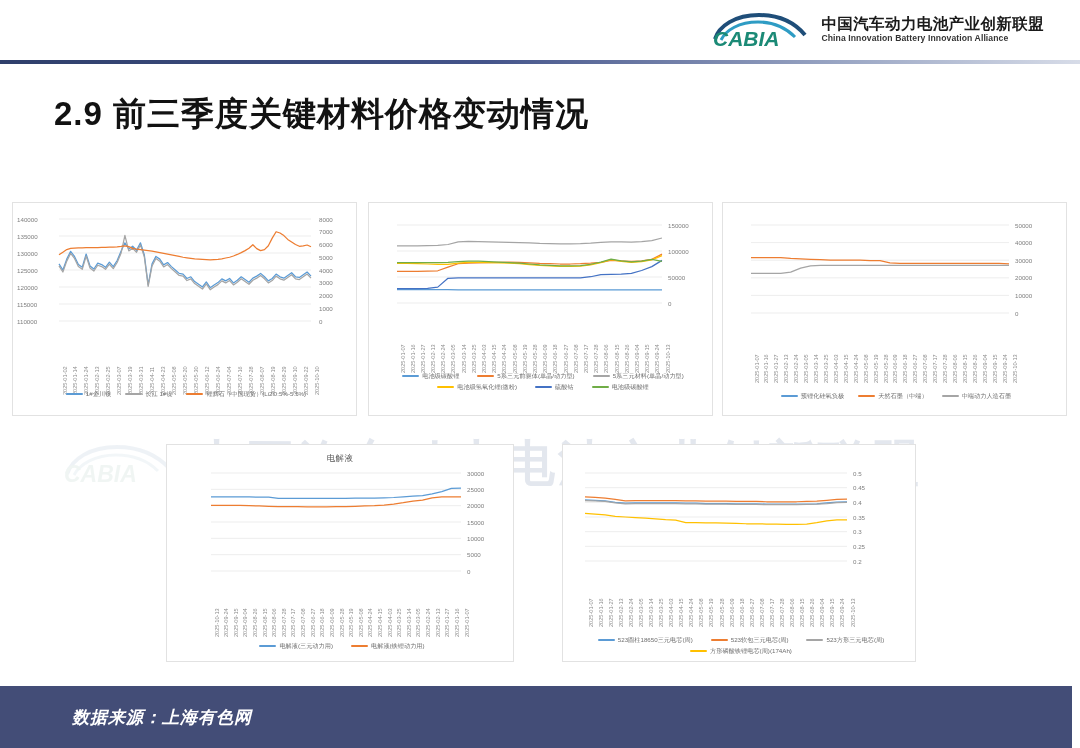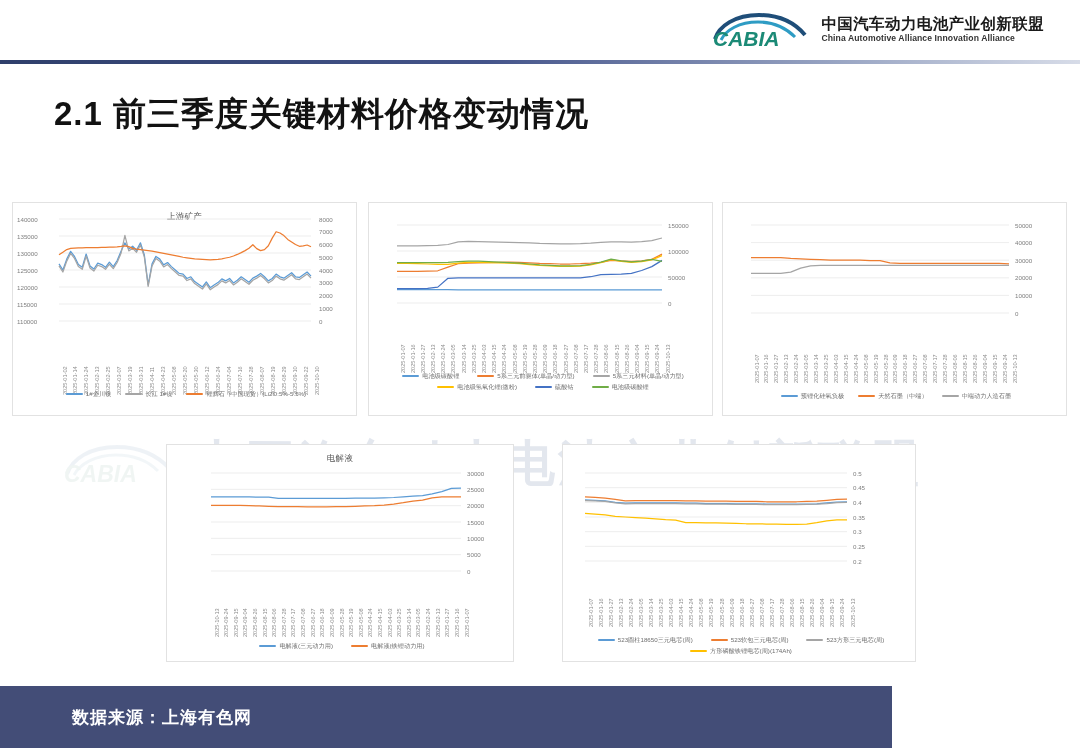--- a/index.html
+++ b/index.html
@@ -75,22 +75,23 @@
   .legend {
     position: absolute; display: flex; flex-wrap: wrap;
     justify-content: center; align-items: flex-start;
   }
   .leg-item { display: flex; align-items: center; gap: 3px; }
   .leg-line { display: block; width: 17px; height: 2px; border-radius: 1px; }
   .leg-lab { font-size: 6.2px; color: #6f6f6f; white-space: nowrap; line-height: 9px; }
 
   
   .footer {
-    position: absolute; left: 0; bottom: 0; width: 892px; height: 62px;
+    position: absolute; left: 0; bottom: 0; width: 1072px; height: 62px;
     background: #434d77;
+    font-style: italic;
   }
   .footer-text {
     position: absolute; left: 72px; top: 50%; transform: translateY(-50%);
     color: #ffffff; font-size: 17px; font-weight: bold; letter-spacing: 1px;
     white-space: nowrap;
   }
 </style>
 </head>
 <body>
 
@@ -100,42 +101,41 @@
     <div class="logo-wrap">
       <div class="logo-mark">
         <svg width="104" height="40" viewBox="0 0 104 40">
           <path d="M6 30 C10 17 26 6 50 6 C72 6 86 14 96 26" fill="none" stroke="#1f4e79" stroke-width="4"></path>
           <path d="M12 31 C17 21 30 13 49 13 C66 13 77 19 86 28" fill="none" stroke="#2e9cc4" stroke-width="3"></path>
           <text x="4" y="37" font-family="Liberation Sans, sans-serif" font-size="21" font-style="italic" font-weight="bold" fill="#1b8a76">CABIA</text>
         </svg>
       </div>
       <div class="logo-text-block">
         <div class="logo-cn">中国汽车动力电池产业创新联盟</div>
-        <div class="logo-en">China Automotive Alliance Innovation Alliance</div>
+        <div class="logo-en">China Innovation Battery Innovation Alliance</div>
       </div>
     </div>
     <div class="header-rule"></div>
   </div>
 
-  <div class="slide-title">2.1  前三季度关键材料价格变动情况</div>
+  <div class="slide-title">2.9  前三季度关键材料价格变动情况</div>
 
   <div class="watermark">
     <div class="wm-logo">
       <svg width="120" height="46" viewBox="0 0 120 46">
         <path d="M7 34 C12 19 30 7 57 7 C82 7 98 16 110 29" fill="none" stroke="#dfe6ee" stroke-width="4"></path>
         <path d="M14 35 C20 24 35 15 56 15 C75 15 88 21 98 31" fill="none" stroke="#e6eef3" stroke-width="3"></path>
         <text x="4" y="42" font-family="Liberation Sans, sans-serif" font-size="23" font-style="italic" font-weight="bold" fill="#e2ece9">CABIA</text>
       </svg>
     </div>
     <div class="wm-text">中国汽车动力电池产业创新联盟</div>
   </div>
 
   <div id="charts">
       <div class="chart-card" style="left: 12px; top: 202px; width: 345px; height: 214px;">
-        <div class="chart-title">上游矿产</div>
         <div class="plot" style="position: absolute; left: 0px; top: 14px; width: 345px; height: 106px;">
           <svg width="345" height="108">
             <line x1="46" x2="298" y1="104" y2="104" stroke="#e8e8e8" stroke-width="0.8"></line>
             <line x1="46" x2="298" y1="87" y2="87" stroke="#e8e8e8" stroke-width="0.8"></line>
             <line x1="46" x2="298" y1="70" y2="70" stroke="#e8e8e8" stroke-width="0.8"></line>
             <line x1="46" x2="298" y1="53" y2="53" stroke="#e8e8e8" stroke-width="0.8"></line>
             <line x1="46" x2="298" y1="36" y2="36" stroke="#e8e8e8" stroke-width="0.8"></line>
             <line x1="46" x2="298" y1="19" y2="19" stroke="#e8e8e8" stroke-width="0.8"></line>
             <line x1="46" x2="298" y1="2" y2="2" stroke="#e8e8e8" stroke-width="0.8"></line>
             <path d="M46.00 46.88 L49.88 53.00 L53.75 42.12 L57.63 34.30 L61.51 39.40 L65.38 47.56 L69.26 50.28 L73.14 37.02 L77.02 48.92 L80.89 51.98 L84.77 46.20 L88.65 47.56 L92.52 50.28 L96.40 45.18 L100.28 49.60 L104.15 43.48 L108.03 34.30 L111.91 25.80 L115.78 31.92 L119.66 29.20 L123.54 33.28 L127.42 25.80 L131.29 37.70 L135.17 67.96 L139.05 46.88 L142.92 39.40 L146.80 42.12 L150.68 47.90 L154.55 45.52 L158.43 49.60 L162.31 53.00 L166.18 56.40 L170.06 57.08 L173.94 61.50 L177.82 59.80 L181.69 64.56 L185.57 67.28 L189.45 70.00 L193.32 64.90 L197.20 70.68 L201.08 67.96 L204.95 65.58 L208.83 61.84 L212.71 63.88 L216.58 61.50 L220.46 65.92 L224.34 63.20 L228.22 59.80 L232.09 62.52 L235.97 65.24 L239.85 61.16 L243.72 59.12 L247.60 56.40 L251.48 59.80 L255.35 63.88 L259.23 61.50 L263.11 57.08 L266.98 59.80 L270.86 61.16 L274.74 58.44 L278.62 55.72 L282.49 59.80 L286.37 60.48 L290.25 57.76 L294.12 55.04 L298.00 59.12" fill="none" stroke="#5b9bd5" stroke-width="1.25" stroke-linejoin="round"></path>

